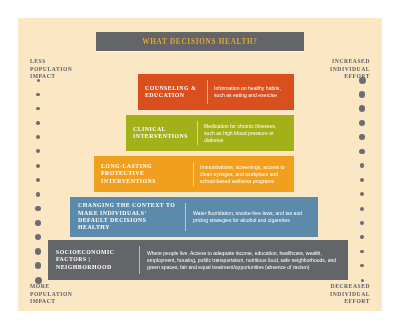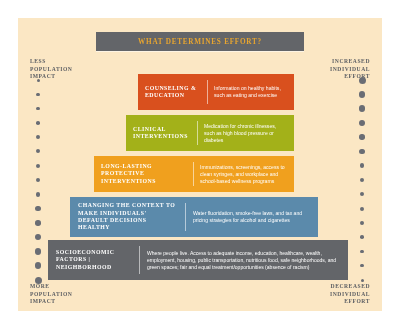--- a/index.html
+++ b/index.html
@@ -64,21 +64,21 @@
   #tier5 .desc{font-size:5.05px;line-height:7px;}
 </style>
 </head>
 <body>
 
 <div id="root">
 
   <div id="panel" style="background: rgb(251, 231, 196);"></div>
 
   <div id="titlebar" style="background: rgb(99, 101, 105);">
-    <span id="titletext" style="color: rgb(231, 165, 48);">WHAT DETERMINES EFFORT?</span>
+    <span id="titletext" style="color: rgb(231, 165, 48);">WHAT DECISIONS HEALTH?</span>
   </div>
 
   <div class="corner" id="cap-tl" style="color: rgb(94, 96, 100);">LESS<br>POPULATION<br>IMPACT</div>
   <div class="corner" id="cap-tr" style="color: rgb(94, 96, 100);">INCREASED<br>INDIVIDUAL<br>EFFORT</div>
   <div class="corner" id="cap-bl" style="color: rgb(94, 96, 100);">MORE<br>POPULATION<br>IMPACT</div>
   <div class="corner" id="cap-br" style="color: rgb(94, 96, 100);">DECREASED<br>INDIVIDUAL<br>EFFORT</div>
 
   <div class="dotcol" id="dots-left">
       <div class="dot" style="width: 3px; height: 3px; top: 0.5px; left: 6.5px; background: rgb(106, 109, 116);"></div>
       <div class="dot" style="width: 3.2px; height: 3.2px; top: 14.6857px; left: 6.4px; background: rgb(106, 109, 116);"></div>

